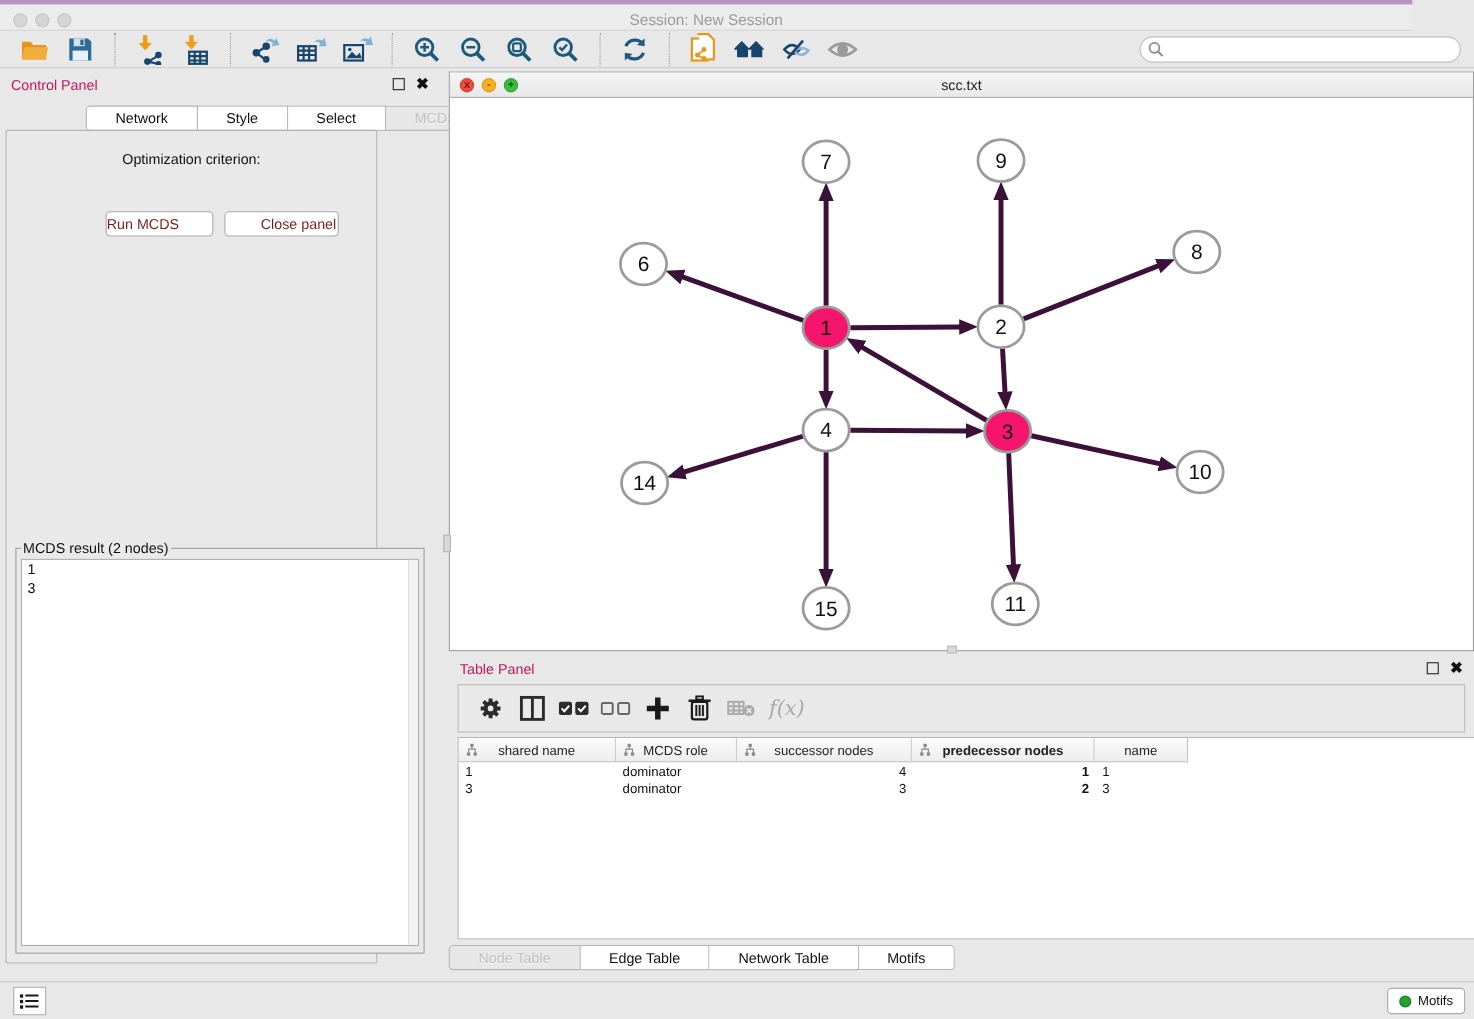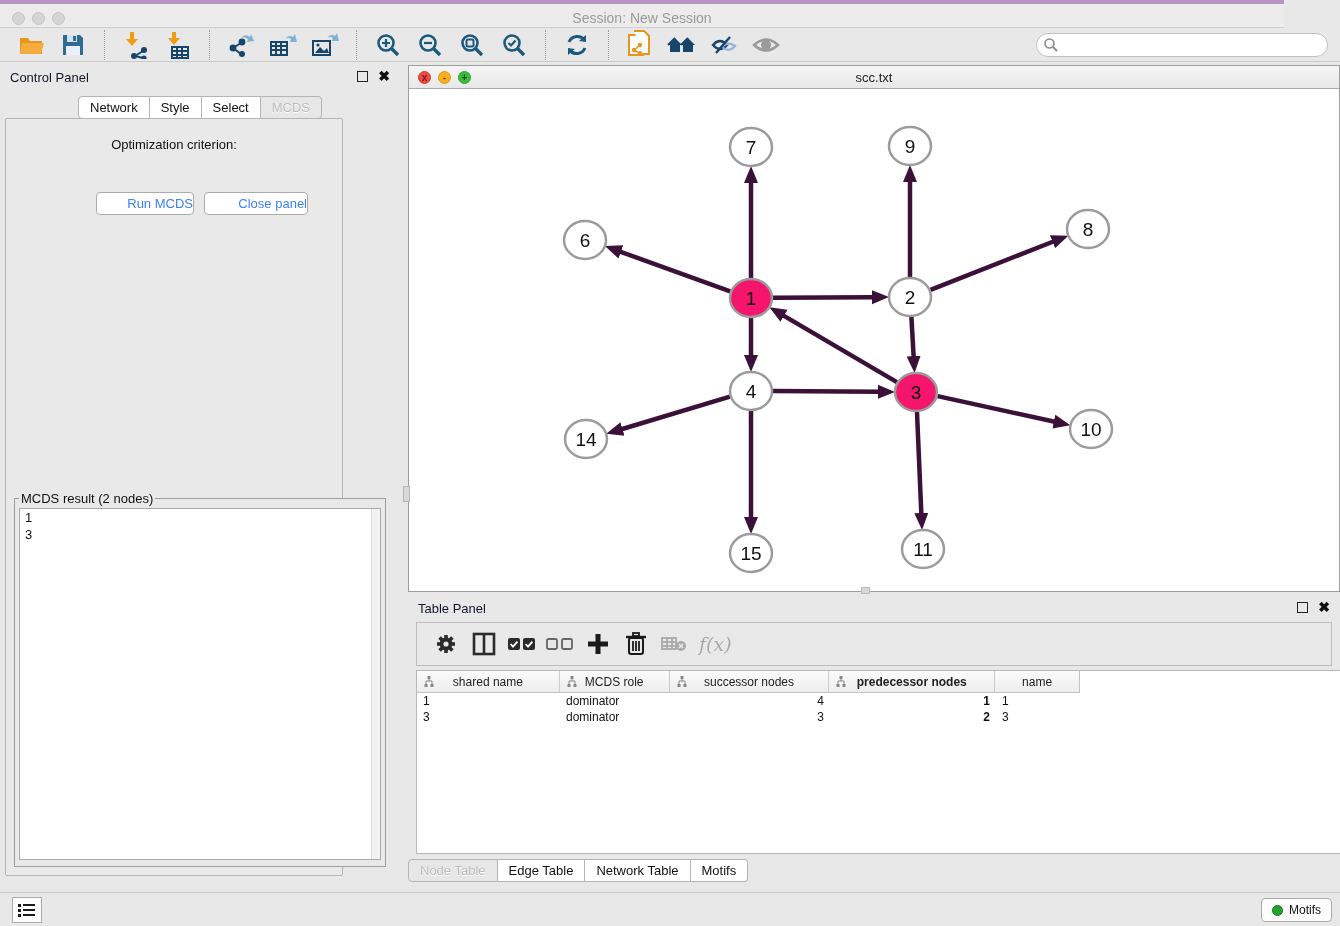--- a/index.html
+++ b/index.html
@@ -18,46 +18,46 @@
   #toolbar { position:absolute; left:0; top:28px; width:1340px; height:34px;
     background:#e8e8e8; border-bottom:1px solid #cccccc; display:flex; align-items:center; padding-left:10px; }
   .tbi { width:34px; height:30px; display:flex; align-items:center; justify-content:center; margin:0 4px; }
   .tbsep { width:1px; height:30px; border-left:1px dotted #9a9a9a; margin:0 10px; }
   #searchbox { position:absolute; right:12px; top:5px; width:292px; height:24px;
     background:#ffffff; border:1px solid #c0c0c0; border-radius:12px; display:flex; align-items:center; padding-left:6px; }
   #searchbox input { border:none; outline:none; flex:1; height:18px; font-size:12px; background:transparent; }
 
   
   #control-panel { position:absolute; left:0; top:64px; width:400px; height:816px; }
-  .panel-head { position:absolute; left:10px; top:6px; font-size:13px; color:#0f172a; }
+  .panel-head { position:absolute; left:10px; top:6px; font-size:13px; color:#be185d; }
   .panel-icons { position:absolute; right:10px; top:5px; display:flex; gap:10px; }
   .icon-float { width:11px; height:11px; border:1.5px solid #222; display:inline-block; margin-top:2px; }
   .icon-close { font-size:14px; font-weight:bold; color:#111; line-height:14px; }
 
   .tabgroup { display:flex; }
   .tabbtn { background:#ffffff; border:1px solid #b5b5b5; border-left:none;
-    font-size:13px; color:#111; padding:3px 11px; cursor:default; white-space:nowrap; }
+    font-size:13px; color:#111; padding:3px 26px; cursor:default; white-space:nowrap; }
   .tabbtn:first-child { border-left:1px solid #b5b5b5; border-radius:4px 0 0 4px; }
   .tabbtn:last-child { border-radius:0 4px 4px 0; }
   .tabbtn.active { background:#e7e7e7; color:#bdbdbd; text-shadow:0 1px 0 #fff; }
   #cp-tabs { position:absolute; left:78px; top:32px; }
 
   #cp-body { position:absolute; left:5px; top:54px; width:338px; height:758px;
     background:#e9e9e9; border:1px solid #b5b5b5; border-radius:2px; }
   #opt-label { position:absolute; width:100%; text-align:center; top:18px; font-size:13px; color:#111; }
   #opt-select { position:absolute; left:40px; top:40px; width:312px; height:22px; background:#fff;
     border:1px solid #ababab; border-radius:4px; font-size:13px; color:#111;
     display:flex; align-items:center; padding-left:10px; }
   .stepper { position:absolute; right:7px; top:3px; display:flex; flex-direction:column; gap:2px; }
   .tri-up { width:0; height:0; border-left:4px solid transparent; border-right:4px solid transparent; border-bottom:5px solid #555; }
   .tri-dn { width:0; height:0; border-left:4px solid transparent; border-right:4px solid transparent; border-top:5px solid #555; }
   .pbtn { position:absolute; top:73px; height:23px; background:#fff; border:1px solid #ababab;
-    border-radius:4px; font-size:13px; color:#3b82f6; text-align:right; line-height:21px; }
+    border-radius:4px; font-size:13px; color:#7f1d1d; text-align:left; line-height:21px; }
   #btn-run { left:90px; width:98px; }
-  #btn-close { left:198px; width:104px; }
+  #btn-close { left:198px; width:104px;padding-left:32px; }
 
   #result-fs { position:absolute; left:8px; top:372px; width:372px; height:376px;
     border:1px solid #9e9e9e; background:#e9e9e9; }
   #result-fs legend { font-size:13px; color:#111; margin-left:4px; padding:0 2px; }
   #result-area { position:absolute; left:4px; top:2px; right:4px; bottom:6px;
     background:#ffffff; border:1px solid #aaa; }
   #result-scroll { position:absolute; right:0; top:0; width:9px; height:100%; background:#f2f2f2; border-left:1px solid #ddd; }
   .result-line { font-size:13px; color:#111; padding-left:5px; line-height:17px; }
 
   

